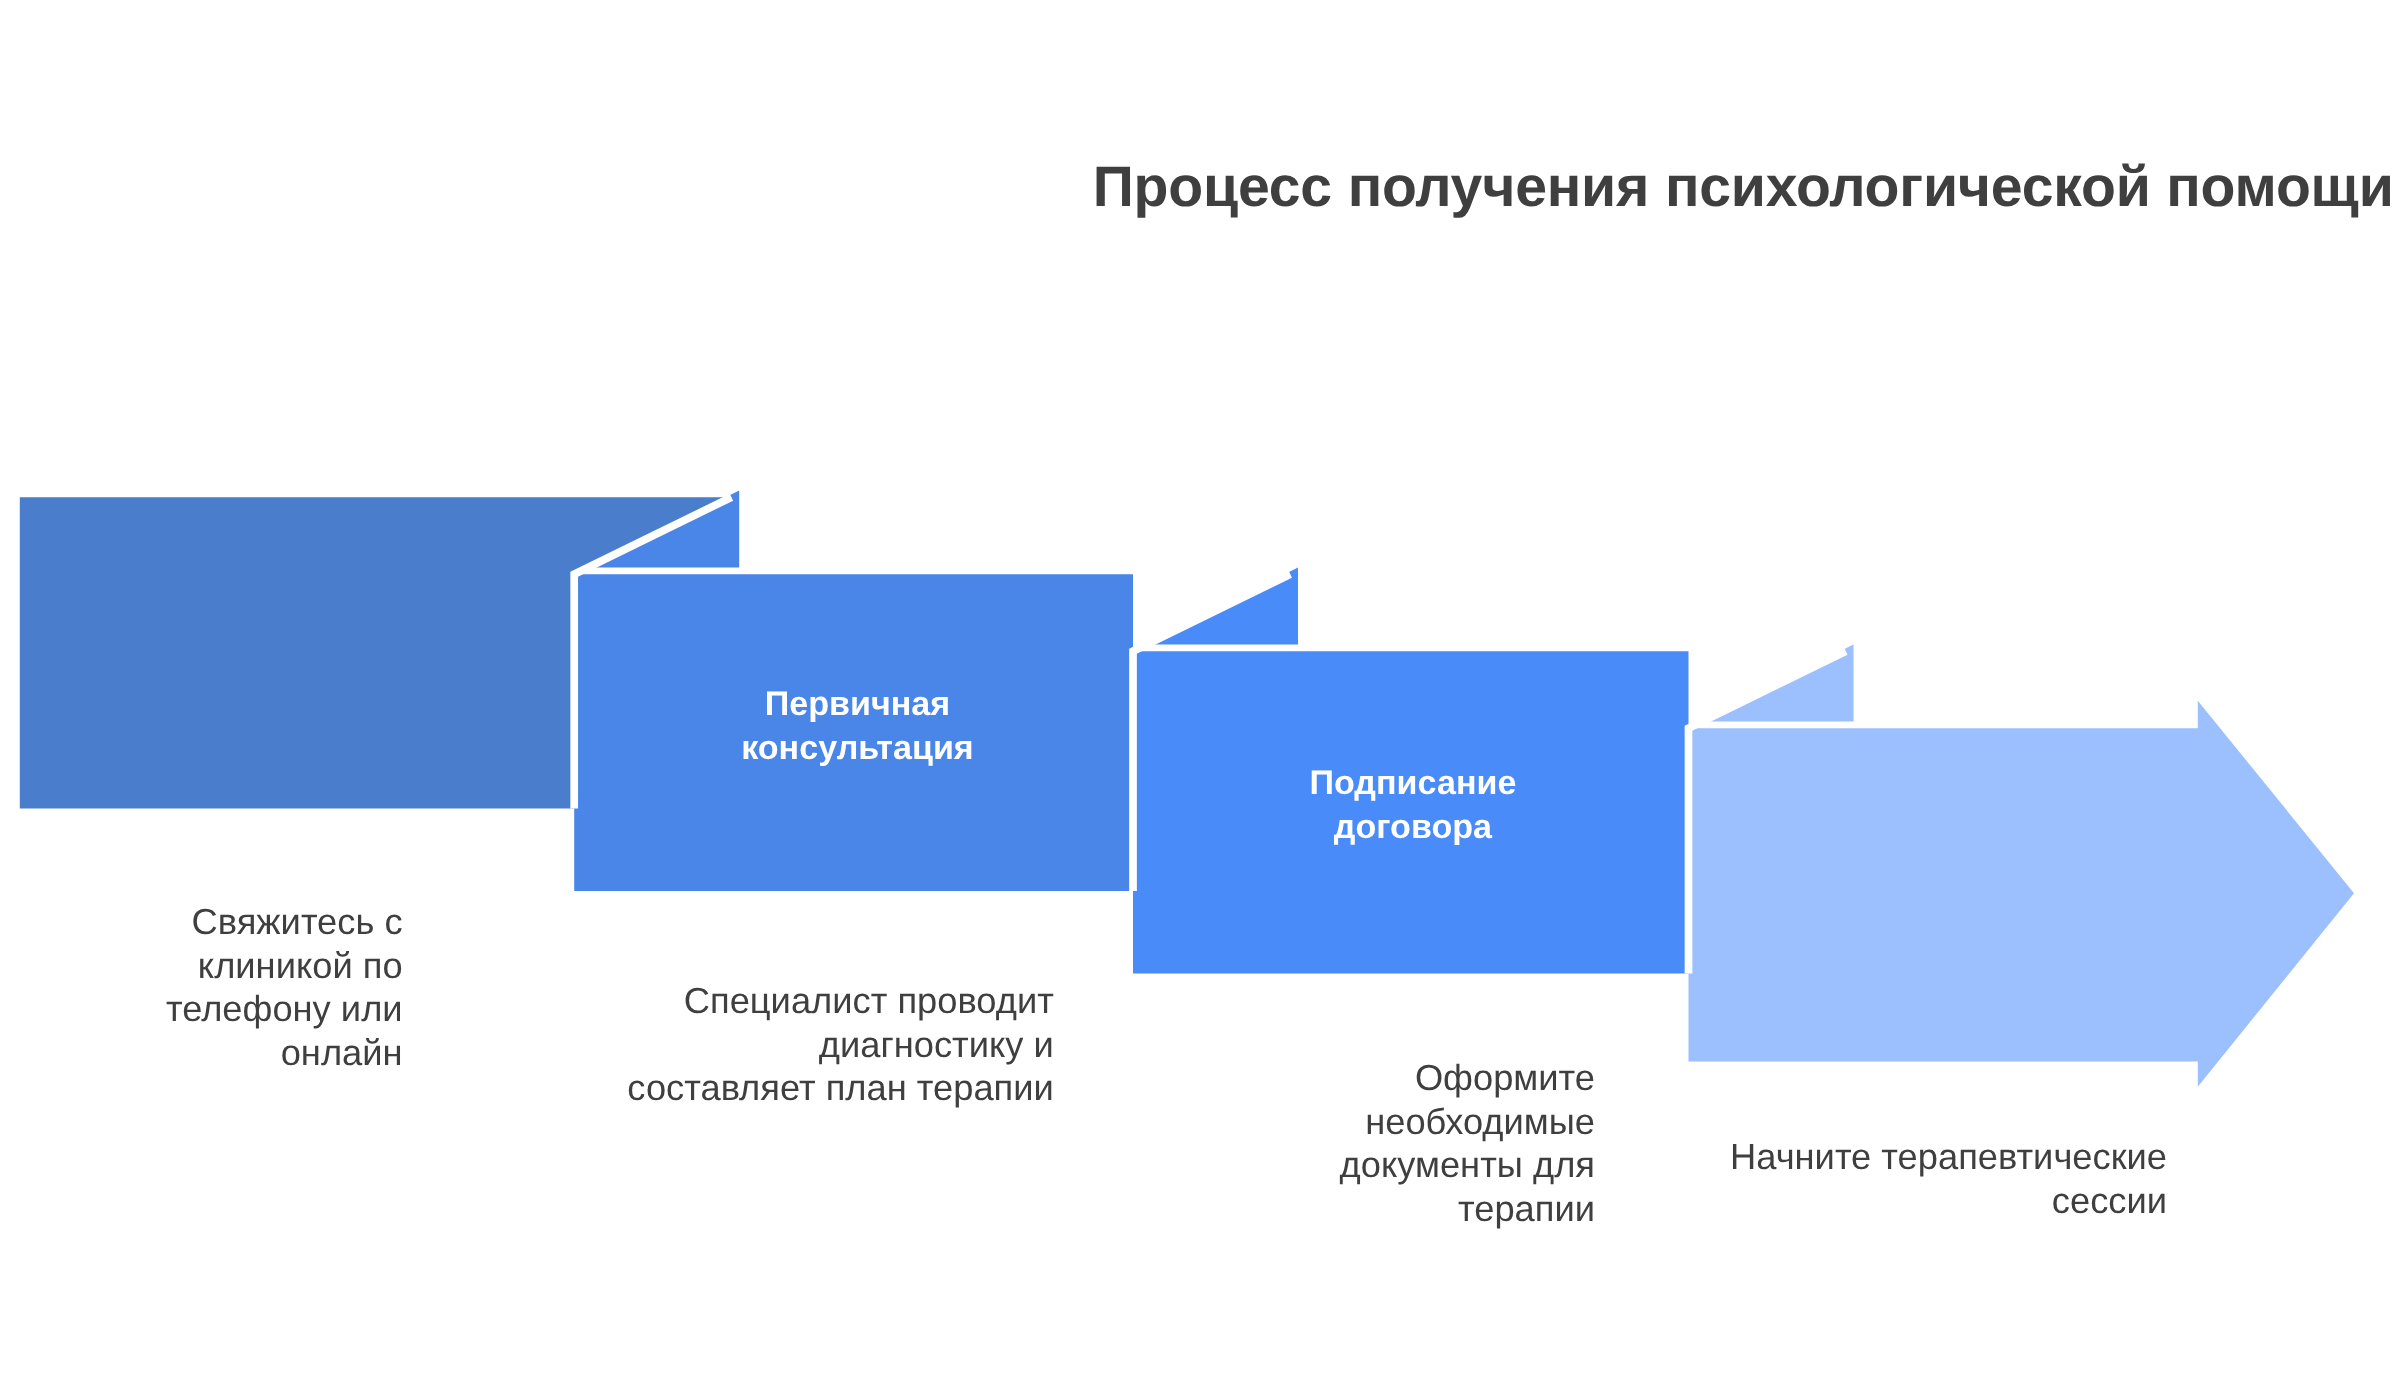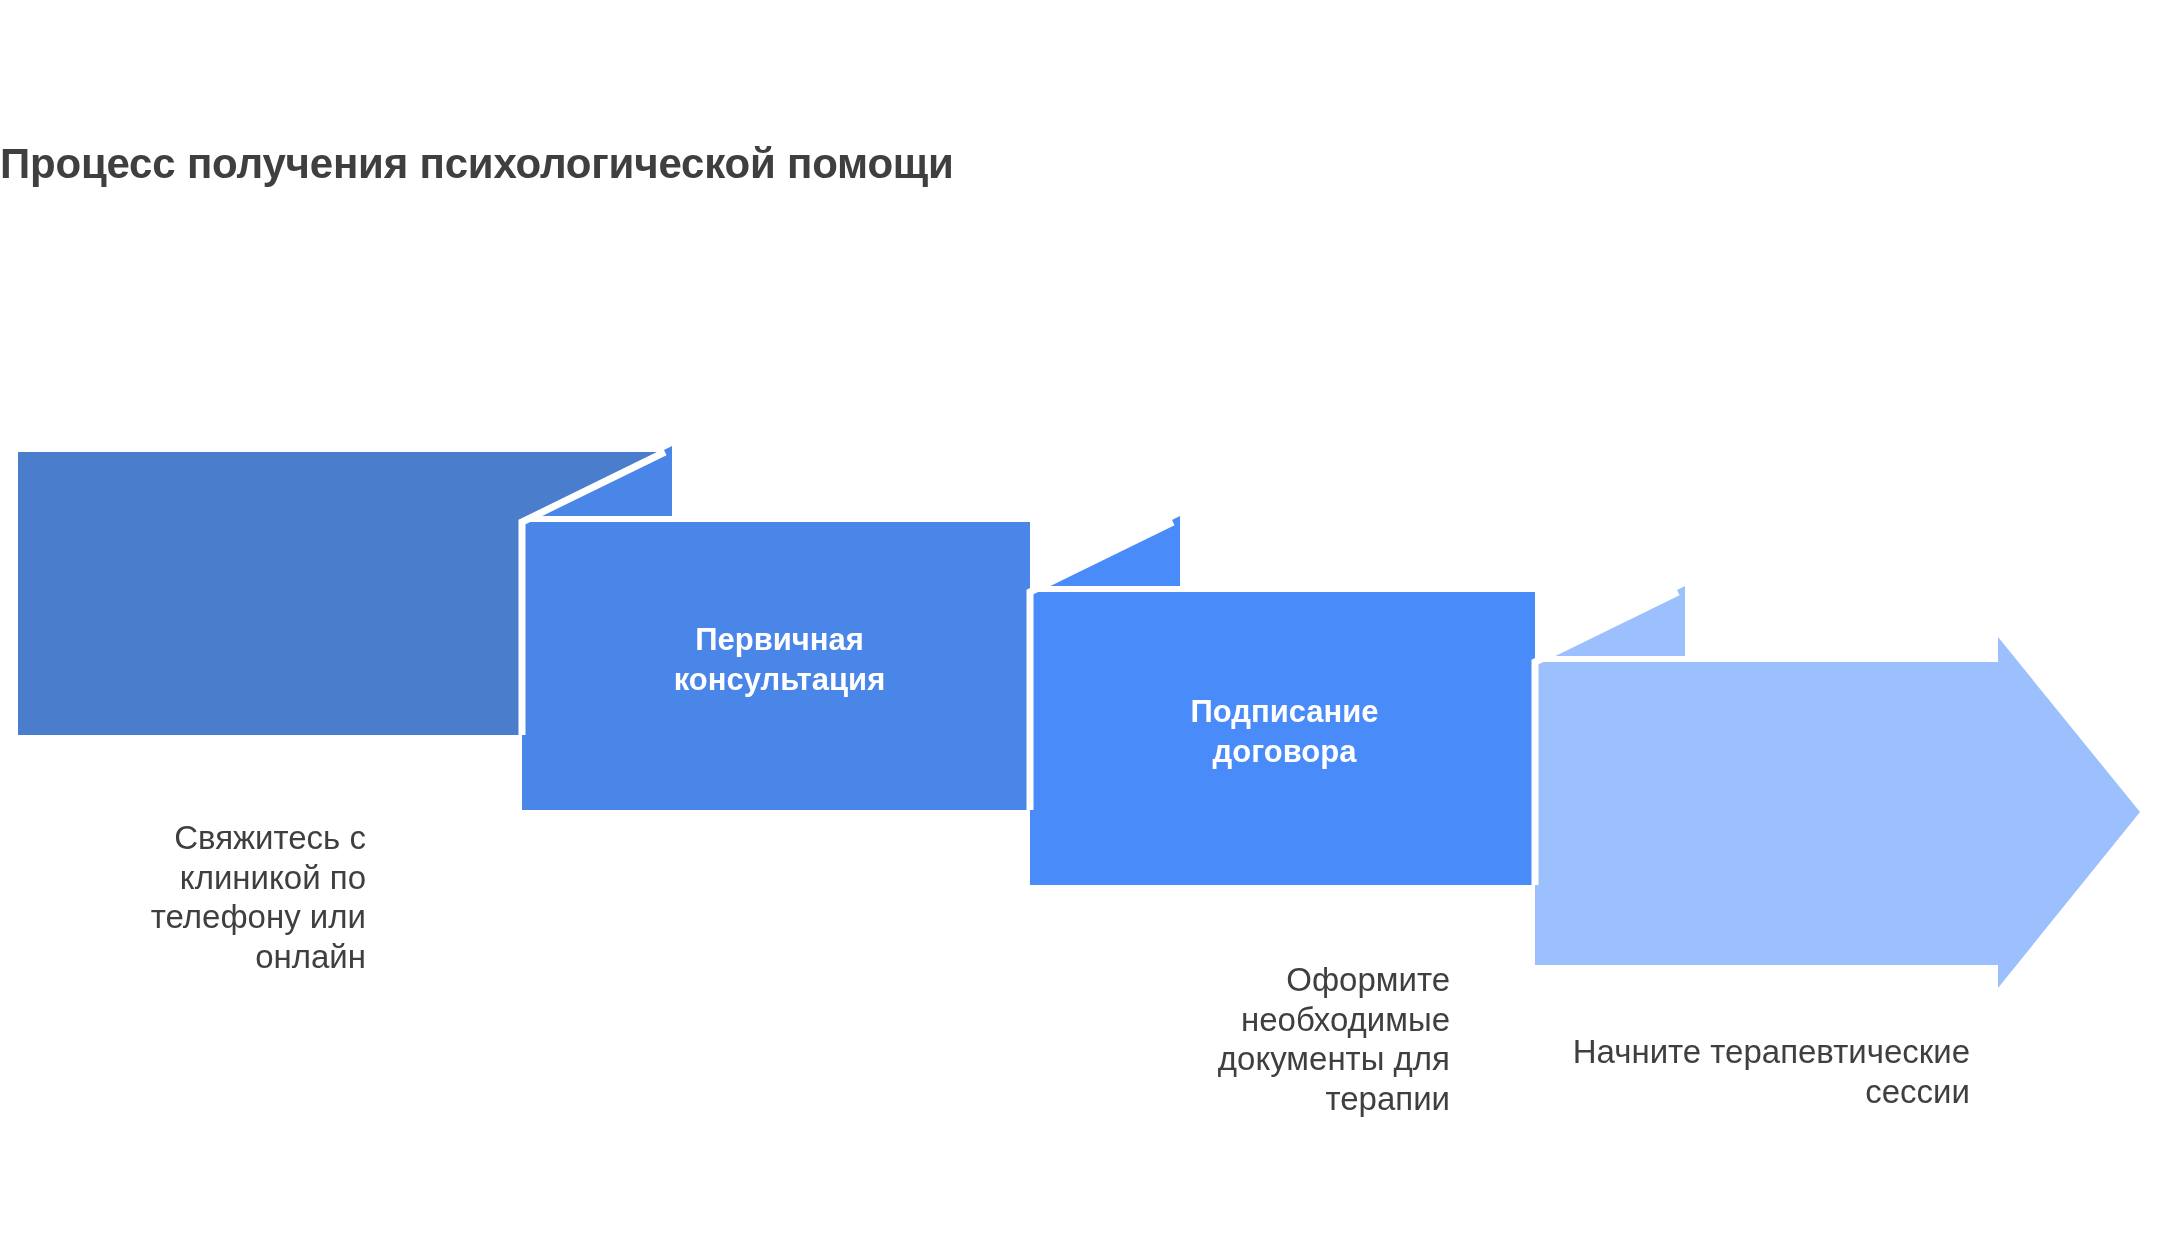--- a/index.html
+++ b/index.html
@@ -23,22 +23,22 @@
     height: 1256px;
     background: #ffffff;
   }
 
   
   #title {
     position: absolute;
     left: 0;
     top: 140;
     width: 2176px;
-    text-align: left;
-    font-size: 42px;
+    text-align: right;
+    font-size: 52px;
     font-weight: bold;
     color: #3f3f3f;
     letter-spacing: -0.2px;
     white-space: nowrap;
   }
 
   
   #chevrons {
     position: absolute;
     left: 0;
@@ -105,18 +105,19 @@
 
   <div class="step-label" style="left:527px; top:620px; width:505px;">Первичная
 консультация</div>
 
   <div class="step-label" style="left:1032px; top:692px; width:505px;">Подписание
 договора</div>
 
 
   <div class="step-caption" style="left:66px; top:818px; width:300px;">Свяжитесь с клиникой по телефону или онлайн</div>
 
+  <div class="step-caption" style="left:568px; top:890px; width:390px;">Специалист проводит диагностику и составляет план терапии</div>
 
   <div class="step-caption" style="left:1090px; top:960px; width:360px;">Оформите необходимые документы для терапии</div>
 
   <div class="step-caption" style="left:1570px; top:1032px; width:400px;">Начните терапевтические сессии</div>
 
 </div>
 
 </body></html>

